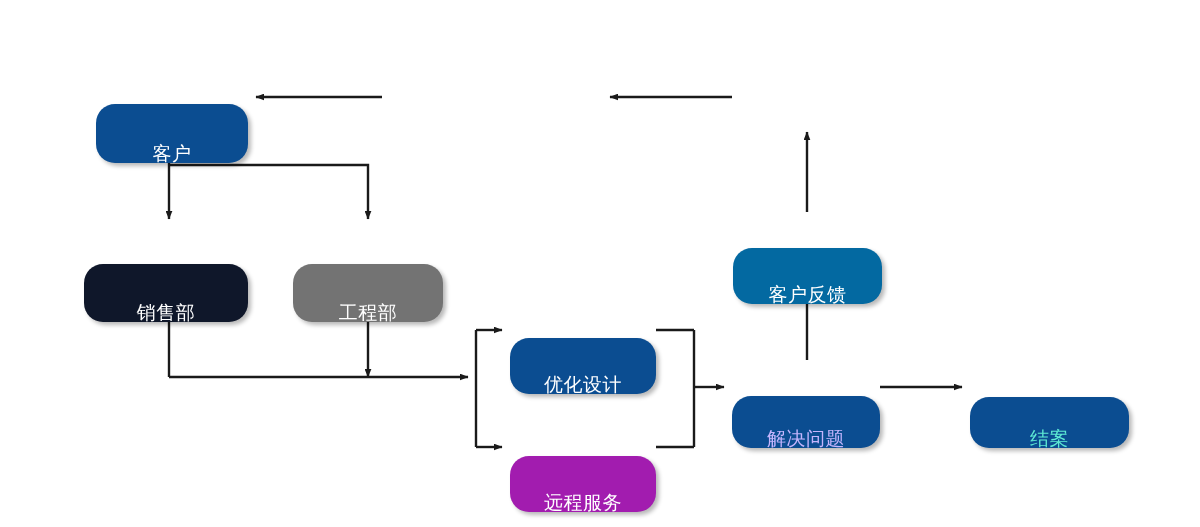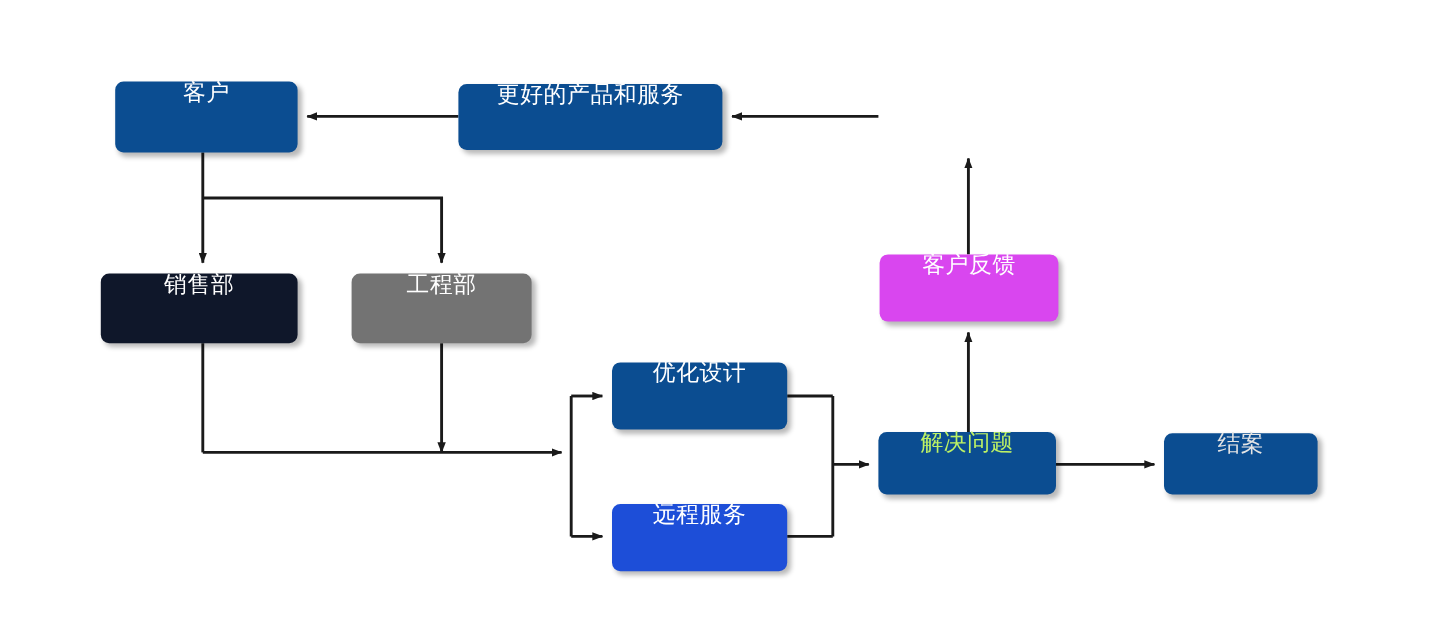--- a/index.html
+++ b/index.html
@@ -23,32 +23,33 @@
     position: absolute;
     left: 0;
     top: 0;
     width: 1200px;
     height: 527px;
   }
   .node-box {
     position: absolute;
     box-sizing: border-box;
     background: #0b4d91;
-    border-radius: 7px;
+    border-radius: 19px;
     color: #ffffff;
     display: flex;
-    align-items: flex-start;
+    align-items: flex-end;
     justify-content: center;
     text-align: center;
     font-size: 19px;
     font-weight: 400;
     letter-spacing: 0.5px;
     box-shadow: 3px 3px 4px rgba(0,0,0,0.28);
     user-select: none;
     z-index: 3;
+    margin-top: 36px;
   }
   .node-label {
     display: block;
     line-height: 1;
     padding: 0 6px;
   }
 </style>
 </head>
 <body>
 
@@ -90,38 +91,35 @@
 
       <path d="M 807 212 L 807 132" marker-end="url(#arrowhead)"></path>
 
       <path d="M 880 387 L 962 387" marker-end="url(#arrowhead)"></path>
     </g>
   </svg>
 
   <div class="node-box" style="left: 96px; top: 68px; width: 152px; height: 59px; background: rgb(11, 77, 145); color: rgb(255, 255, 255);">
     <span class="node-label">客户</span>
   </div>
-  <div class="node-box" style="left: 382px; top: 70px; width: 220px; height: 55px; background: rgb(11, 77, 145); color: rgb(255, 255, 255);">
-    <span class="node-label">更好的产品和服务</span>
-  </div>
   <div class="node-box" style="left: 84px; top: 228px; width: 164px; height: 58px; background: #0f172a; color: rgb(255, 255, 255);">
     <span class="node-label">销售部</span>
   </div>
   <div class="node-box" style="left: 293px; top: 228px; width: 150px; height: 58px; background: #737373; color: rgb(255, 255, 255);">
     <span class="node-label">工程部</span>
   </div>
-  <div class="node-box" style="left: 733px; top: 212px; width: 149px; height: 56px; background: #d946ef; color: rgb(255, 255, 255);">
+  <div class="node-box" style="left: 733px; top: 212px; width: 149px; height: 56px; background: #0369a1; color: rgb(255, 255, 255);">
     <span class="node-label">客户反馈</span>
   </div>
   <div class="node-box" style="left: 510px; top: 302px; width: 146px; height: 56px; background: rgb(11, 77, 145); color: rgb(255, 255, 255);">
     <span class="node-label">优化设计</span>
   </div>
-  <div class="node-box" style="left: 510px; top: 420px; width: 146px; height: 56px; background: #1d4ed8; color: rgb(255, 255, 255);">
+  <div class="node-box" style="left: 510px; top: 420px; width: 146px; height: 56px; background: #a21caf; color: rgb(255, 255, 255);">
     <span class="node-label">远程服务</span>
   </div>
-  <div class="node-box" style="left: 732px; top: 360px; width: 148px; height: 52px; background: rgb(11, 77, 145); color: #bef264;">
+  <div class="node-box" style="left: 732px; top: 360px; width: 148px; height: 52px; background: rgb(11, 77, 145); color: #c4b5fd;">
     <span class="node-label">解决问题</span>
   </div>
-  <div class="node-box" style="left: 970px; top: 361px; width: 128px; height: 51px; background: rgb(11, 77, 145); color: #e5e5e5;">
+  <div class="node-box" style="left: 970px; top: 361px; width: 159px; height: 51px; background: rgb(11, 77, 145); color: #5eead4;">
     <span class="node-label">结案</span>
   </div>
 
 </div>
 
 </body></html>

